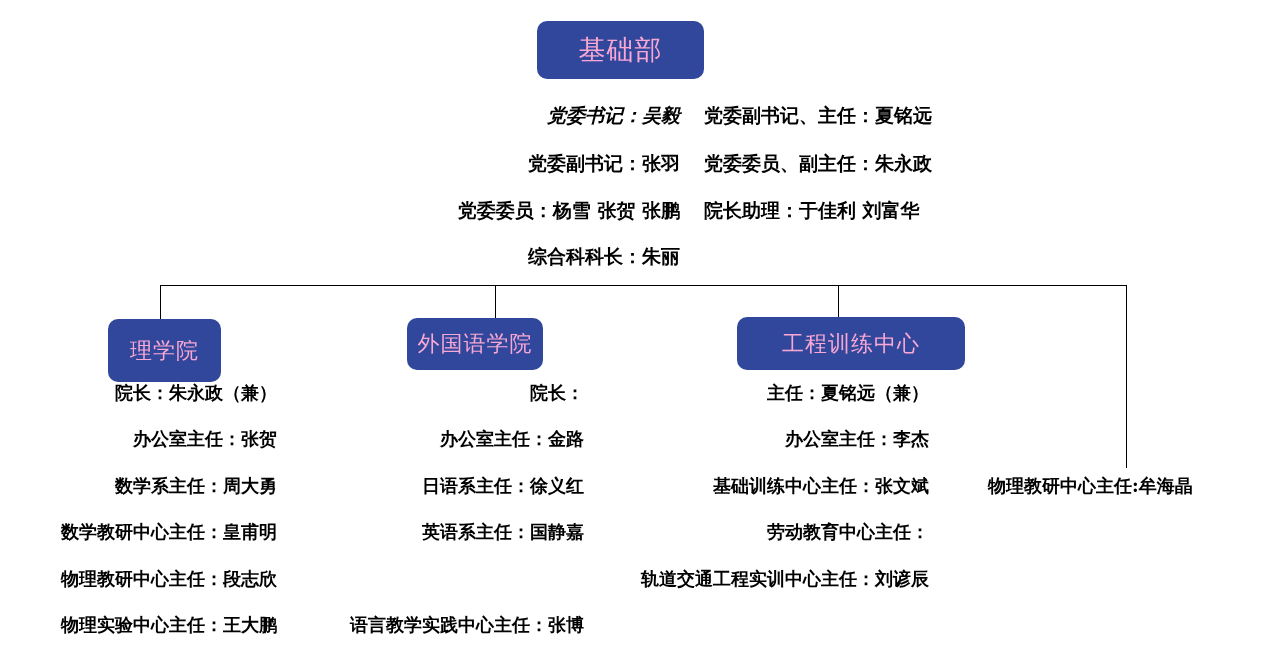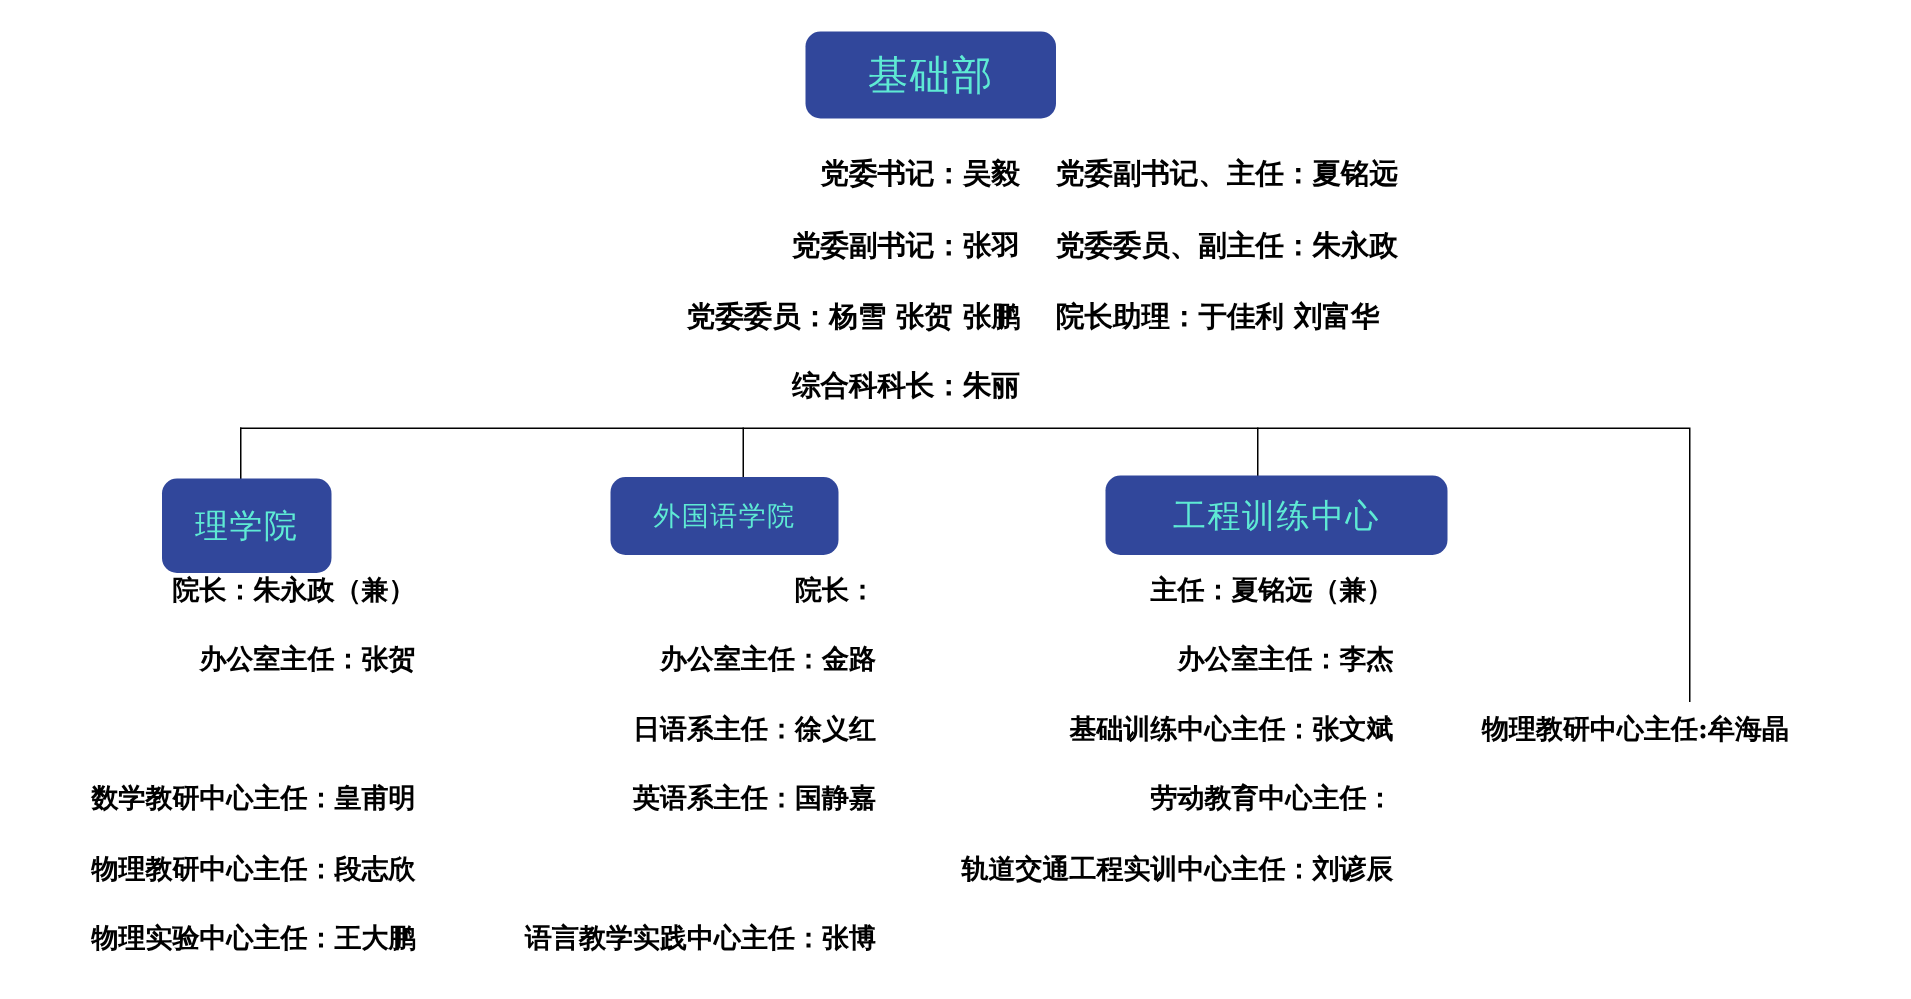--- a/index.html
+++ b/index.html
@@ -18,21 +18,21 @@
     height: 666px;
     overflow: hidden;
     background: #ffffff;
   }
 
   
   .node-box {
     position: absolute;
     background: #31479B;
     border-radius: 10px;
-    color: #5eead4;
+    color: #f9a8d4;
     display: flex;
     align-items: center;
     justify-content: center;
     font-family: "DejaVu Serif", "Liberation Serif", serif;
     letter-spacing: 1px;
     box-sizing: border-box;
     white-space: nowrap;
   }
   .node-box.root {
     left: 537px;
@@ -44,23 +44,23 @@
   .node-box.dept-1 {
     left: 108px;
     top: 319px;
     width: 113px;
     height: 63px;
     font-size: 22px;
   }
   .node-box.dept-2 {
     left: 407px;
     top: 318px;
-    width: 152px;
+    width: 136px;
     height: 52px;
-    font-size: 18px;
+    font-size: 22px;
   }
   .node-box.dept-3 {
     left: 737px;
     top: 317px;
     width: 228px;
     height: 53px;
     font-size: 22px;
   }
 
   
@@ -95,41 +95,42 @@
   .col-3 { right: 345px; }
   .col-4 { left: 988px; }
 </style>
 </head>
 <body>
 
 <div id="chart-root">
 
   <div class="node-box root">基础部</div>
 
-  <div class="exec-text exec-left" style="top:103px;">党委书记：吴毅</div>
+  <div class="exec-text exec-left" style="top:103px;font-style:italic;">党委书记：吴毅</div>
   <div class="exec-text exec-left" style="top:151px;">党委副书记：张羽</div>
   <div class="exec-text exec-left" style="top:198px;">党委委员：杨雪  张贺  张鹏</div>
   <div class="exec-text exec-left" style="top:244px;">综合科科长：朱丽</div>
 
   <div class="exec-text exec-right" style="top:103px;">党委副书记、主任：夏铭远</div>
   <div class="exec-text exec-right" style="top:151px;">党委委员、副主任：朱永政</div>
   <div class="exec-text exec-right" style="top:198px;">院长助理：于佳利  刘富华</div>
 
   <div class="line line-h" style="left:160px; top:285px; width:966px;"></div>
   <div class="line line-v" style="left:160px; top:285px; height:36px;"></div>
   <div class="line line-v" style="left:495px; top:285px; height:34px;"></div>
   <div class="line line-v" style="left:838px; top:285px; height:33px;"></div>
   <div class="line line-v" style="left:1126px; top:285px; height:183px;"></div>
 
   <div class="node-box dept-1">理学院</div>
   <div class="node-box dept-2">外国语学院</div>
   <div class="node-box dept-3">工程训练中心</div>
 
   <div class="detail-text col-1" style="top:381px;">院长：朱永政（兼）</div>
   <div class="detail-text col-1" style="top:427px;">办公室主任：张贺</div>
+  <div class="detail-text col-1" style="top:474px;">数学系主任：周大勇</div>
   <div class="detail-text col-1" style="top:520px;">数学教研中心主任：皇甫明</div>
   <div class="detail-text col-1" style="top:613px;">物理实验中心主任：王大鹏</div>
   <div class="detail-text col-1" style="top:567px;">物理教研中心主任：段志欣</div>
 
   <div class="detail-text col-2" style="top:381px;padding-left:48px;">院长：</div>
   <div class="detail-text col-2" style="top:427px;">办公室主任：金路</div>
   <div class="detail-text col-2" style="top:474px;">日语系主任：徐义红</div>
   <div class="detail-text col-2" style="top:520px;">英语系主任：国静嘉</div>
   <div class="detail-text col-2" style="top:613px;">语言教学实践中心主任：张博</div>
 

